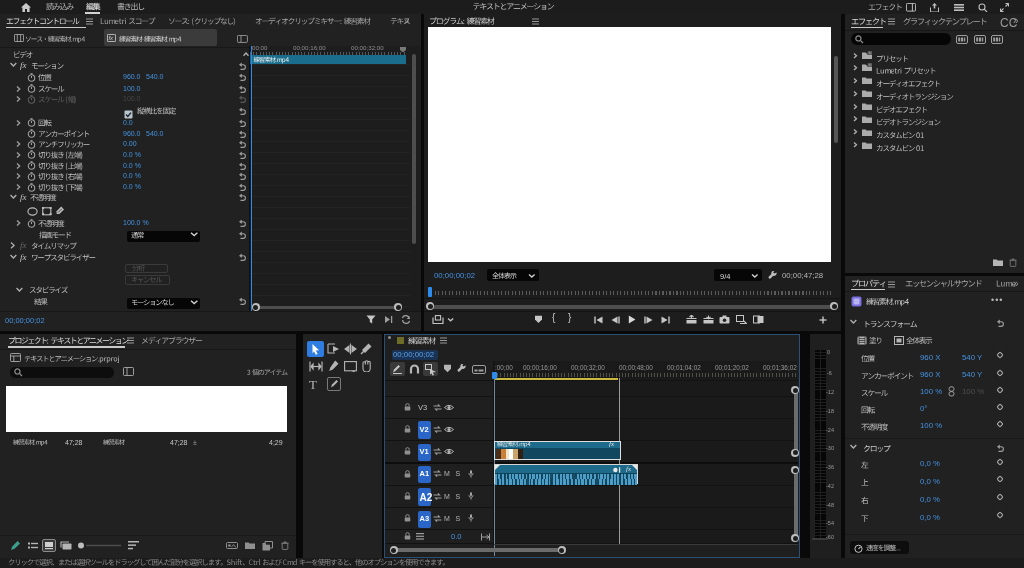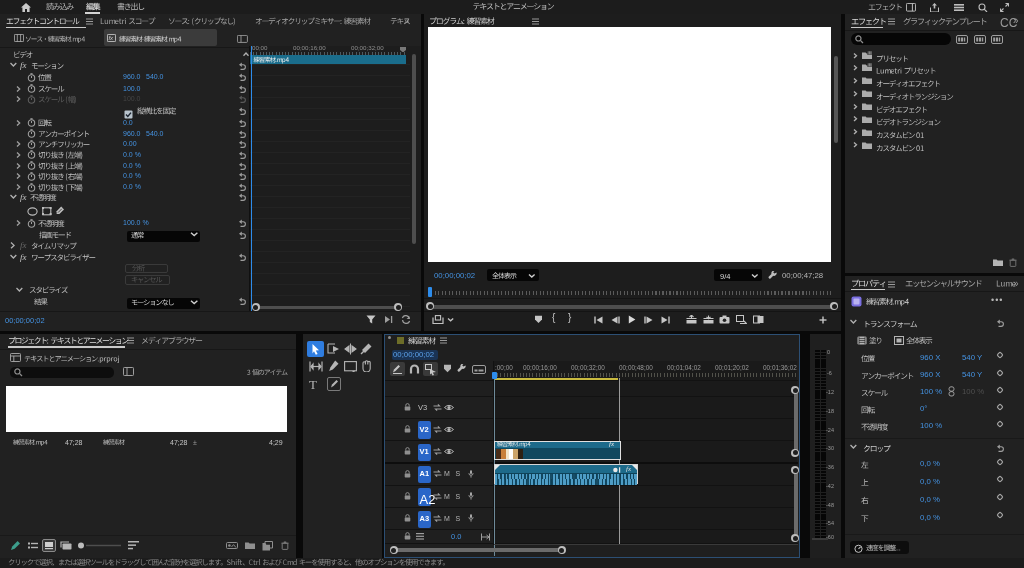--- a/index.html
+++ b/index.html
@@ -208,21 +208,21 @@
 <span class="t" style="left:523px;top:364.5px;font-size:6.4px;color:#9a9a9a">00;00;16;00</span>
 <span class="t" style="left:571px;top:364.5px;font-size:6.4px;color:#9a9a9a">00;00;32;00</span>
 <span class="t" style="left:619px;top:364.5px;font-size:6.4px;color:#9a9a9a">00;00;48;00</span>
 <span class="t" style="left:667px;top:364.5px;font-size:6.4px;color:#9a9a9a">00;01;04;02</span>
 <span class="t" style="left:715px;top:364.5px;font-size:6.4px;color:#9a9a9a">00;01;20;02</span>
 <span class="t" style="left:763px;top:364.5px;font-size:6.4px;color:#9a9a9a">00;01;36;02</span>
 <span class="t" style="left:418px;top:403.5px;font-size:7.5px;color:#c0c0c0">V3</span>
 <span class="t" style="left:419.5px;top:425.5px;font-size:7.5px;color:#fff;font-weight:bold">V2</span>
 <span class="t" style="left:419.5px;top:447.5px;font-size:7.5px;color:#fff;font-weight:bold">V1</span>
 <span class="t" style="left:419.5px;top:470px;font-size:7.5px;color:#fff;font-weight:bold">A1</span>
-<span class="t" style="left:419.5px;top:492.5px;font-size:13px;color:#fff;font-weight:normal">A2</span>
+<span class="t" style="left:419.5px;top:492.5px;font-size:10px;color:#fff;font-weight:bold">A2</span>
 <span class="t" style="left:419.5px;top:514.5px;font-size:7.5px;color:#fff;font-weight:bold">A3</span>
 <span class="t" style="left:444px;top:470px;font-size:7px;color:#b5b5b5">M</span>
 <span class="t" style="left:455.5px;top:470px;font-size:7px;color:#b5b5b5">S</span>
 <span class="t" style="left:444px;top:492.5px;font-size:7px;color:#b5b5b5">M</span>
 <span class="t" style="left:455.5px;top:492.5px;font-size:7px;color:#b5b5b5">S</span>
 <span class="t" style="left:444px;top:514.5px;font-size:7px;color:#b5b5b5">M</span>
 <span class="t" style="left:455.5px;top:514.5px;font-size:7px;color:#b5b5b5">S</span>
 <span class="t" style="left:451px;top:532.5px;font-size:7.5px;color:#4593e2">0.0</span>
 
 <div class="ab" style="left:810px;top:334px;width:31px;height:224px;background:#1f1f1f">

